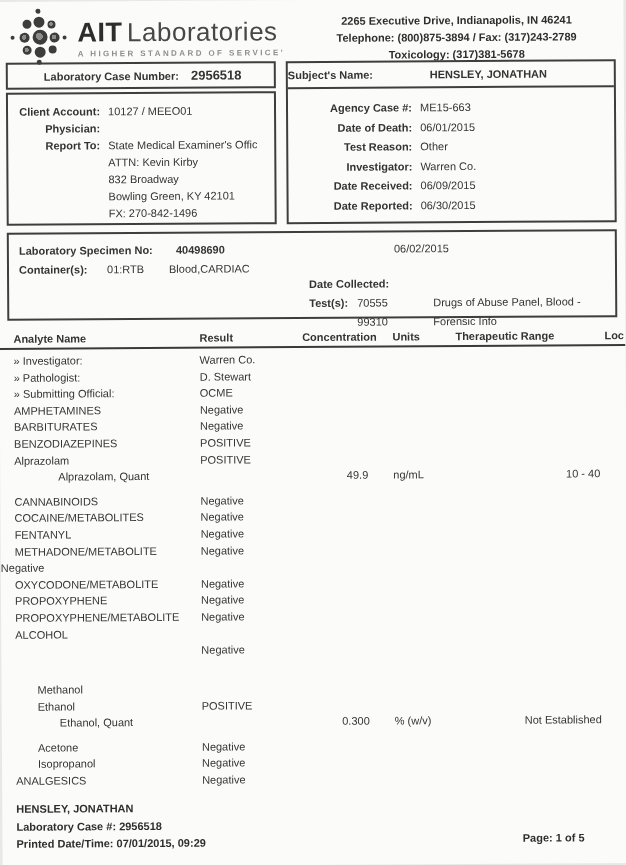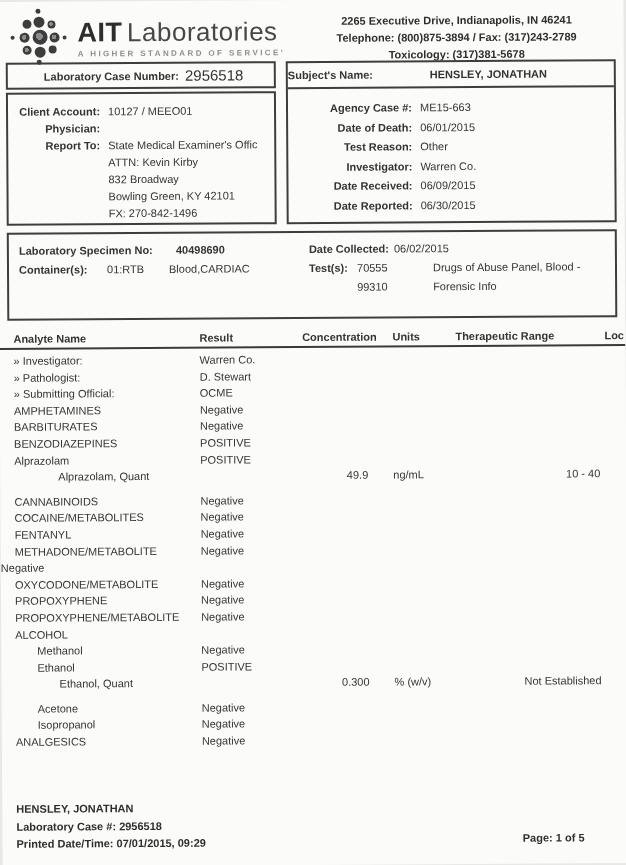--- a/index.html
+++ b/index.html
@@ -28,21 +28,21 @@
   .tagline{margin-top:1px;font-size:8px;font-weight:bold;letter-spacing:2.4px;color:#8f8f8f;white-space:nowrap;}
   .contact{margin-left:auto;width:318px;text-align:center;padding-top:7px;
     font-size:11px;font-weight:bold;line-height:17px;color:#2e2e2e;}
 
   
   .boxes-row{display:flex;gap:10px;margin:3px 8px 0 8px;}
   .left-col{width:270px;flex:0 0 270px;display:flex;flex-direction:column;gap:3px;}
   .box{border:2px solid #3e3e3e;background:transparent;}
   .case-box{height:27px;display:flex;align-items:center;padding-left:36px;}
   .case-box .lbl{font-weight:bold;font-size:11px;}
-  .case-box .val{font-weight:normal;font-size:15px;margin-left:6px;}
+  .case-box .val{font-weight:bold;font-size:13px;margin-left:12px;}
   .client-box{height:133px;padding-top:9px;font-size:11px;line-height:17px;}
   .kv-row{display:flex;}
   .kv-label{width:92px;text-align:right;font-weight:bold;flex:0 0 92px;}
   .kv-value{margin-left:8px;white-space:nowrap;}
   .addr-lines{margin-left:100px;line-height:17px;}
   .right-col{flex:1;}
   .subject-box{height:163px;}
   .subject-row{height:26px;border-bottom:2px solid #3e3e3e;display:flex;align-items:center;font-size:11px;}
   .subject-row .lbl{width:132px;flex:0 0 132px;text-align:left;font-weight:bold;}
   .subject-row .val{margin-left:10px;font-weight:bold;}
@@ -52,21 +52,21 @@
   
   .specimen-box{margin:7px 8px 0 8px;height:88px;padding-top:7px;display:flex;font-size:11px;line-height:19px;}
   .spec-left{width:300px;flex:0 0 300px;padding-left:10px;}
   .spec-row{display:flex;align-items:flex-start;}
   .s-label{font-weight:bold;}
   .sl-1{width:157px;flex:0 0 157px;}
   .sl-2{width:88px;flex:0 0 88px;}
   .s-val-bold{font-weight:bold;}
   .s-code{width:62px;flex:0 0 62px;}
   .spec-right{flex:1;}
-  .dc-label{width:85px;flex:0 0 85px;font-weight:bold;}
+  .dc-label{width:85px;flex:0 0 85px;font-weight:bold;margin-top:35px;}
   .t-label{width:48px;flex:0 0 48px;font-weight:bold;}
   .t-code{width:76px;flex:0 0 76px;}
   .test-line{display:flex;}
 
   
   .results{margin-top:12px;font-size:11px;}
   .thead{display:flex;font-weight:bold;border-bottom:2px solid #3a3a3a;padding-bottom:3px;}
   .trow{display:flex;line-height:16.6px;}
   .c-analyte{width:200px;flex:0 0 200px;padding-left:14px;}
   .c-result{width:100px;flex:0 0 100px;}
@@ -361,21 +361,21 @@
       </div>
         <div class="trow">
         <span class="c-analyte">ALCOHOL</span>
         <span class="c-result"></span>
         <span class="c-conc"></span>
         <span class="c-units"></span>
         <span class="c-range"></span>
         <span class="c-loc"></span>
       </div>
         <div class="trow">
-        <span class="c-analyte" style="padding-left: 36px;">Methanol</span>
+        <span class="c-analyte" style="padding-left: 36px; margin-top: 39px;">Methanol</span>
         <span class="c-result">Negative</span>
         <span class="c-conc"></span>
         <span class="c-units"></span>
         <span class="c-range"></span>
         <span class="c-loc"></span>
       </div>
         <div class="trow">
         <span class="c-analyte" style="padding-left: 36px;">Ethanol</span>
         <span class="c-result">POSITIVE</span>
         <span class="c-conc"></span>

